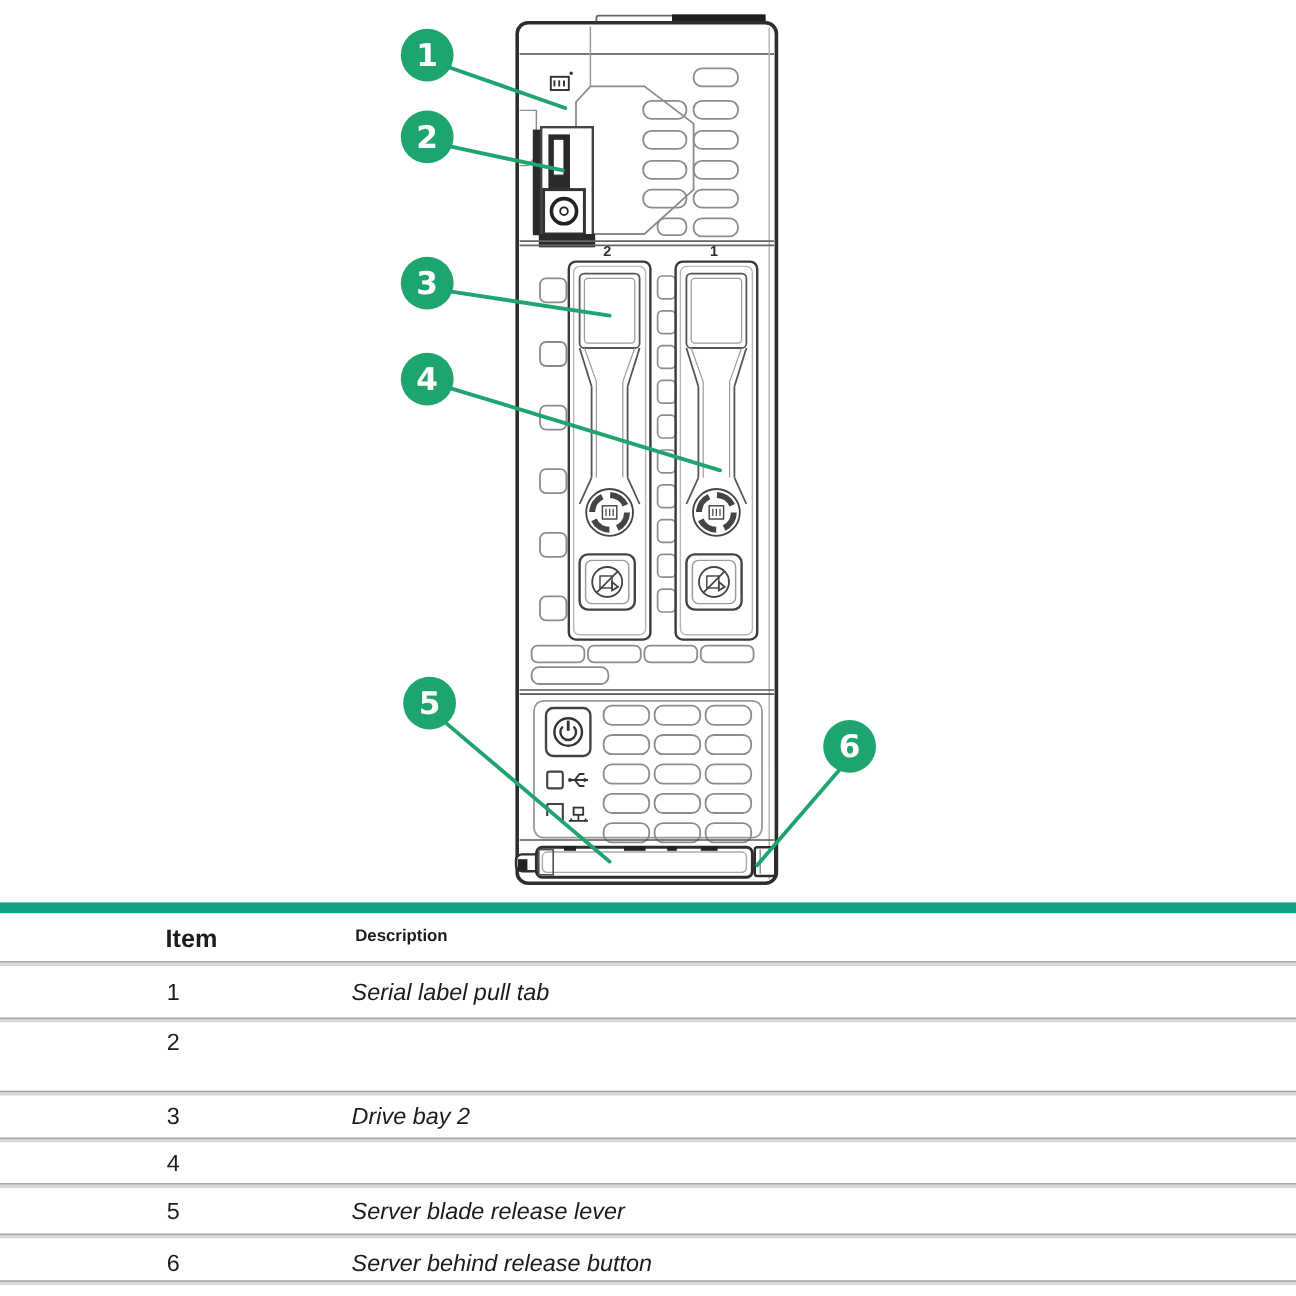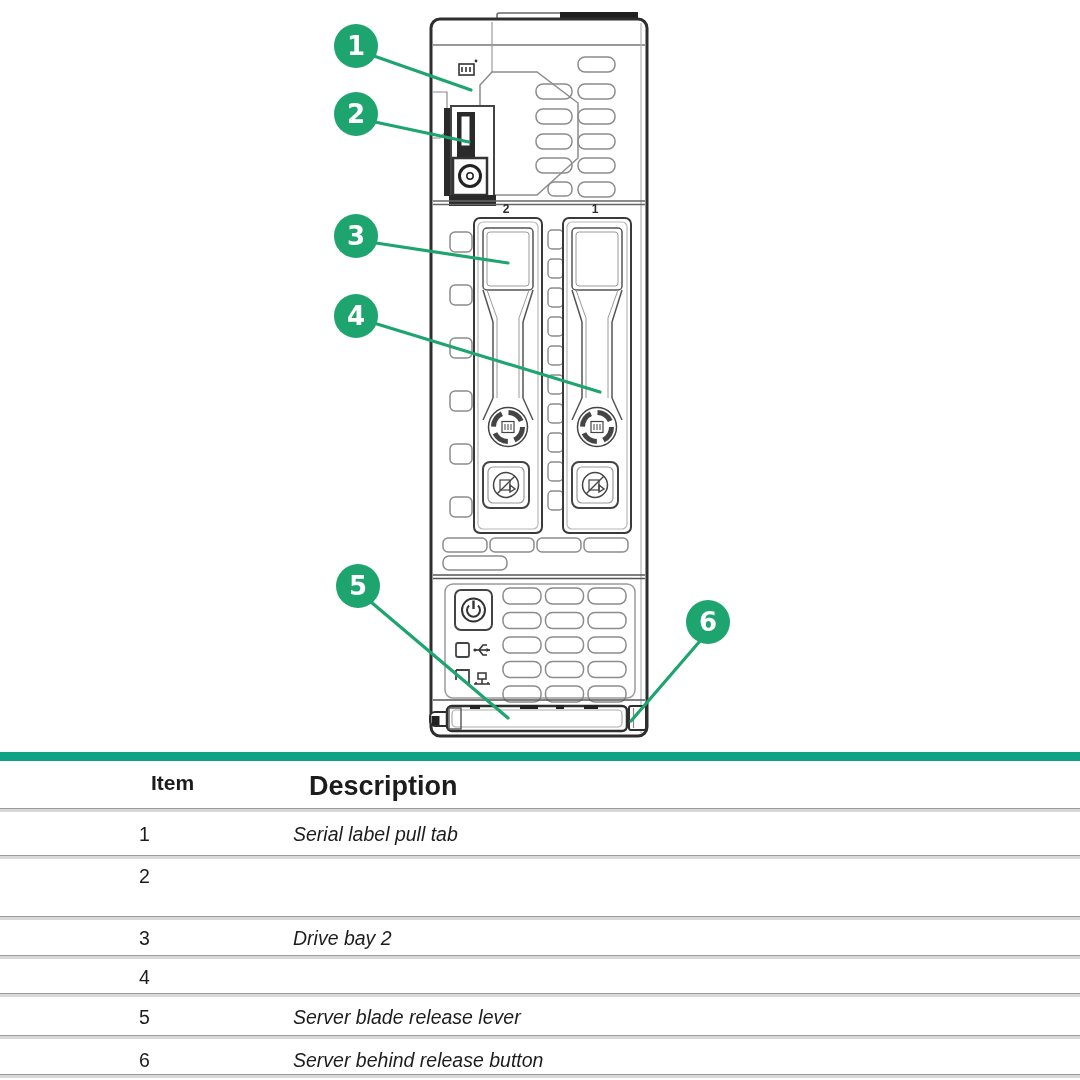--- a/index.html
+++ b/index.html
@@ -8,23 +8,23 @@
   .canvas { position:relative; width:1080px; height:1080px; background:#fff; }
 
   
   .diagram { position:absolute; left:0; top:0; width:1080px; height:752px; }
   svg text.callout-num { font-family:"DejaVu Sans", sans-serif; font-weight:bold; fill:#ffffff; }
   svg text.bay-num { font-family:"Liberation Sans", sans-serif; font-weight:bold; fill:#2e2e2e; }
 
   
   .table-area { position:absolute; left:0; top:752px; width:1080px; }
   .green-bar { width:1080px; height:9px; background:#0FA383; }
-  .thead { display:flex; align-items:flex-start; padding:10px 0 6px 16px; }
+  .thead { display:flex; align-items:flex-start; padding:10px 0 6px 3px; }
   .thead .col-item { margin-left:135px; width:158px; font-size:21px; font-weight:bold; }
-  .thead .col-desc { font-size:27px; font-weight:bold; }
+  .thead .col-desc { font-size:14px; font-weight:bold; }
   .divider { width:1080px; height:4px; background:#d9d9d9; border-top:1px solid #9b9b9b; }
   .trow { display:flex; align-items:flex-start; font-size:19.5px; line-height:26px; }
   .trow .cell-item { margin-left:139px; width:154px; }
   .trow .cell-desc { width:645px;font-style:italic; }
   .trow.r1 { min-height:43px; padding-top:9px; }
   .trow.r2 { min-height:57px; padding-top:4px; }
   .trow.r3 { min-height:35px; padding-top:5px; }
   .trow.r4 { min-height:34px; padding-top:5px; }
   .trow.r5 { min-height:38px; padding-top:7px; }
   .trow.r6 { min-height:35px; padding-top:8px; }

